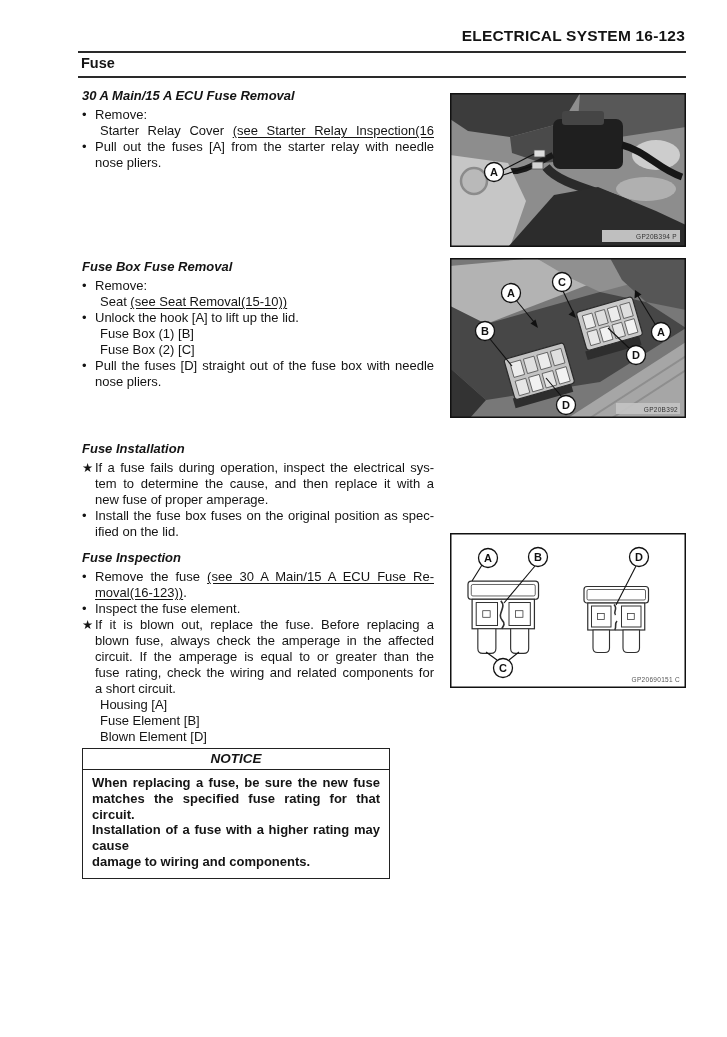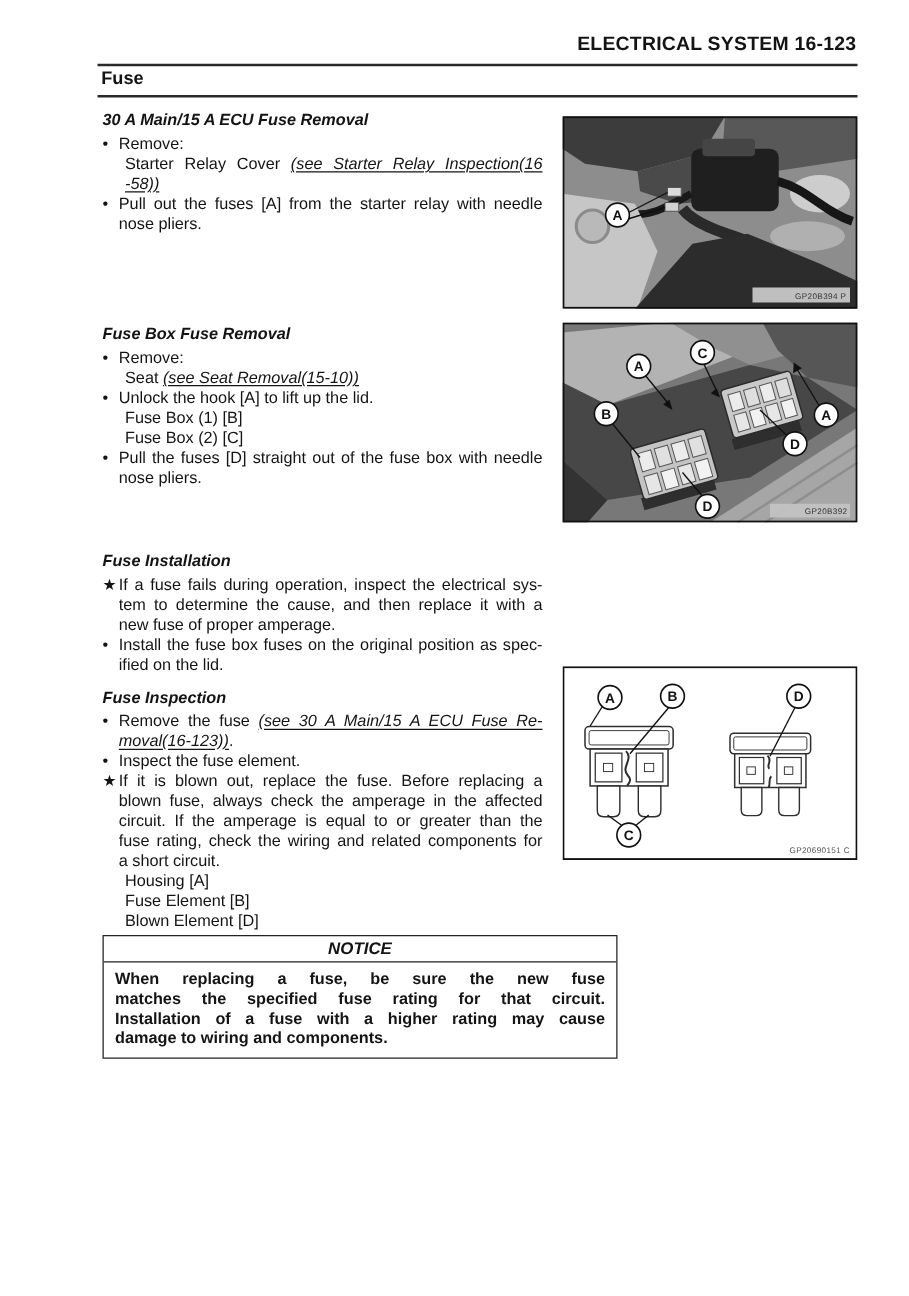--- a/index.html
+++ b/index.html
@@ -13,22 +13,22 @@
   .section{position:absolute;left:0;width:100%;}
   #sec0{top:88px}#sec1{top:259px}#sec2{top:441px}#sec3{top:550px}
   .sec-heading{font-size:13px;font-weight:bold;font-style:italic;line-height:16px;margin-bottom:3px;}
   .item{display:flex;}
   .item.ind{padding-left:5px;}
   .marker{flex:0 0 13px;font-size:13px;line-height:16px;}
   .marker.star{font-size:12.5px;}
   .content{flex:1 1 auto;min-width:0;}
   .line{font-size:13px;line-height:16px;}
   .line.j{text-align:justify;text-align-last:justify;}
-  .u{text-decoration:underline;text-underline-offset:2px;font-style:italic;}
-  .notice{position:absolute;left:0;top:748px;width:412px;box-sizing:border-box;border:1.6px solid #222;}
+  .u{text-decoration:underline;text-underline-offset:2px;}
+  .notice{position:absolute;left:0;top:748px;width:308px;box-sizing:border-box;border:1.6px solid #222;}
   .notice-title{height:20px;line-height:20px;text-align:center;font-weight:bold;font-style:italic;
                 font-size:13.5px;border-bottom:1.6px solid #222;}
   .notice-body{padding:5px 9px 8px 9px;}
   .notice-body .line{font-weight:bold;line-height:15.8px;}
   .fig{position:absolute;left:450px;width:236px;}
   #fig1{top:93px;height:154px}#fig2{top:258px;height:160px}#fig3{top:533px;height:155px}
   .fig svg{display:block;width:100%;height:100%;}
   .lbl{font-family:"Liberation Sans",sans-serif;font-size:11px;font-weight:bold;fill:#111;text-anchor:middle;}
   .wm{font-family:"Liberation Sans",sans-serif;font-size:6.5px;fill:#333;letter-spacing:.3px;}
   .wm.dk{fill:#555;}
@@ -51,21 +51,20 @@
         <div class="item">
           <span class="marker">•</span>
           <div class="content">
             <div class="line"><span>Remove:</span></div>
           </div>
         </div>
         <div class="item ind">
           <span class="marker"></span>
           <div class="content">
             <div class="line j"><span>Starter Relay Cover </span><span class="u">(see Starter Relay Inspection(16</span></div>
-            <div class="line"><span class="u">-58))</span></div>
           </div>
         </div>
         <div class="item">
           <span class="marker">•</span>
           <div class="content">
             <div class="line j"><span>Pull out the fuses [A] from the starter relay with needle</span></div>
             <div class="line"><span>nose pliers.</span></div>
           </div>
         </div>
       </div>

